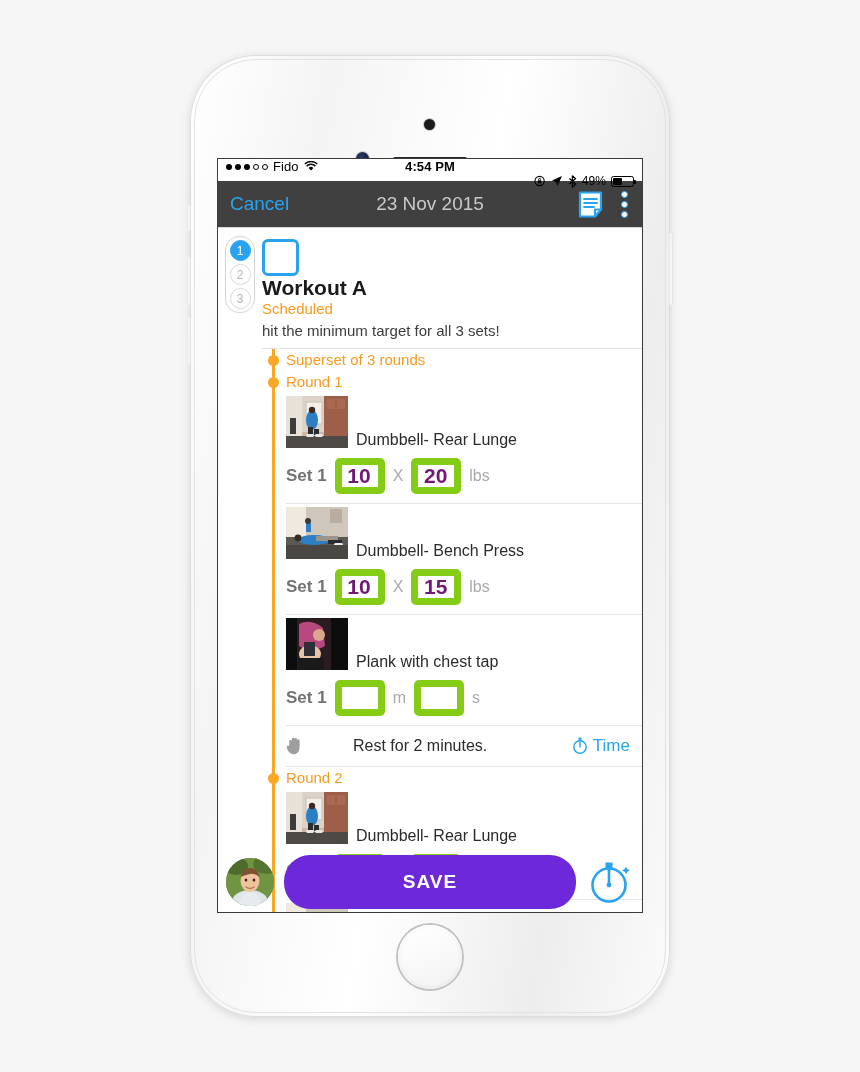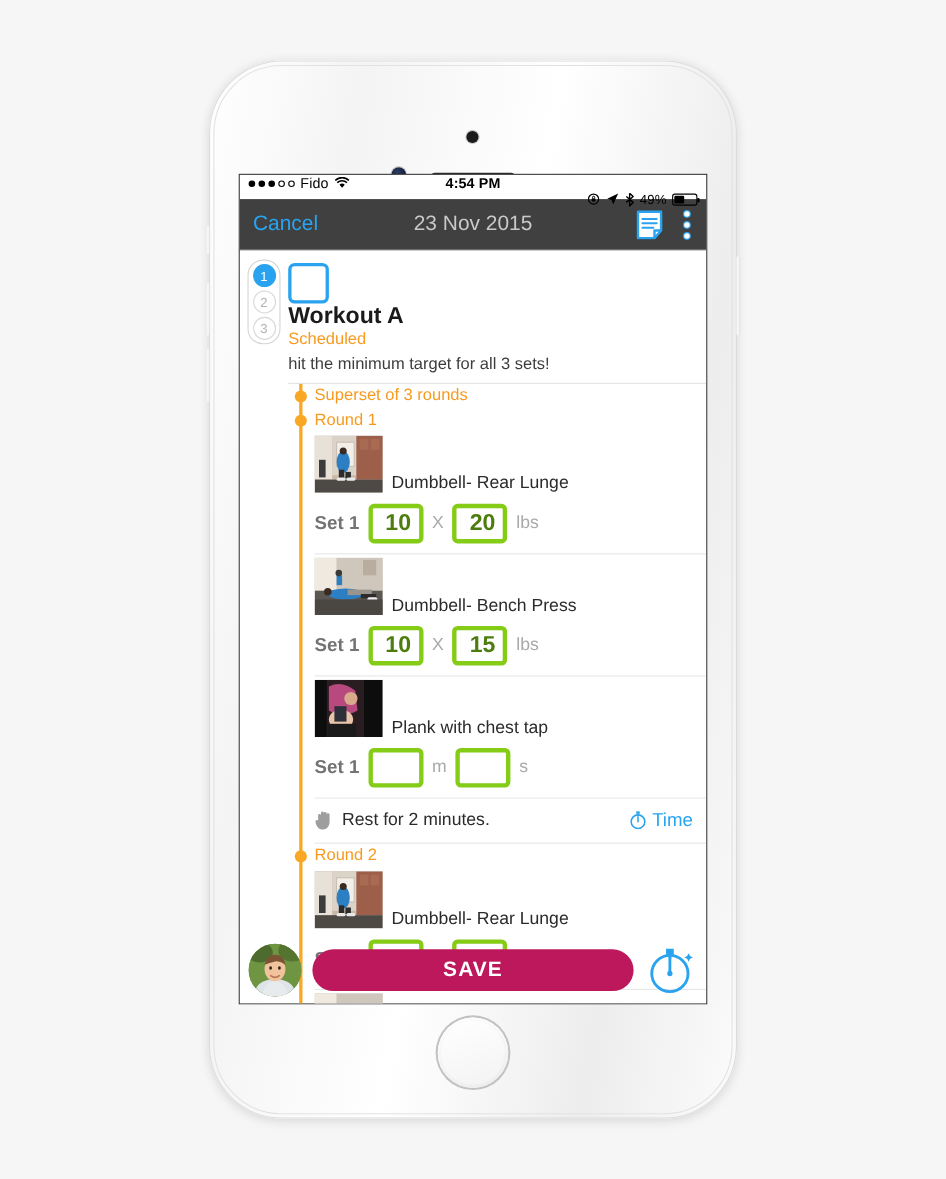--- a/index.html
+++ b/index.html
@@ -221,35 +221,35 @@
   }
   .ex-name { font-size: 16px; color: #2b2b2b; padding-top: 3px; margin-top: 32px; }
 
   .set-row {
     display: flex; align-items: center; gap: 8px;
     padding: 9px 0 9px 0;
   }
   .set-label { font-size: 17px; color: #737373; font-weight: bold; }
   .num-box {
     width: 50px; height: 36px;
-    border: 4px solid #84cc16; border-radius: 5px;
+    border: 7px solid #84cc16; border-radius: 5px;
     display: flex; align-items: center; justify-content: flex-end;
     padding-right: 7px; box-sizing: border-box;
-    font-size: 21px; font-weight: bold; color: #4d7c0f;
+    font-size: 21px; font-weight: bold; color: #701a75;
     background: #fff; cursor: text;
   }
   .num-box.empty { font-weight: normal; }
   .unit { font-size: 16px; color: #a9a9a9; }
   .sep-line { height: 1px; background: #e7e7e7; }
 
   .rest-row {
     display: flex; align-items: center; gap: 8px;
     padding: 10px 8px 10px 0;
   }
-  .rest-text { font-size: 16px; color: #2b2b2b; }
+  .rest-text { font-size: 16px; color: #2b2b2b; margin-left: 42px; }
   .time-btn {
     margin-left: auto; display: flex; align-items: center; gap: 5px;
     color: #29a3f0; font-size: 17px; cursor: pointer; padding-right: 4px;
   }
 
   
   .bottombar {
     position: absolute; left: 0; right: 0; bottom: 0;
     height: 62px;
     display: flex; align-items: center;
@@ -257,22 +257,22 @@
     z-index: 20;
     pointer-events: none;
   }
   .avatar {
     width: 48px; height: 48px; border-radius: 50%;
     flex: none; overflow: hidden; position: relative;
     background: #6a8c3f; pointer-events: auto; cursor: pointer;
   }
   .save-btn {
     flex: 1; margin: 0 10px;
-    height: 38px; border-radius: 26px;
-    background: #be185d;
+    height: 54px; border-radius: 26px;
+    background: #6d28d9;
     display: flex; align-items: center; justify-content: center;
     color: #fff; font-size: 19px; font-weight: bold; letter-spacing: 1px;
     cursor: pointer; pointer-events: auto;
   }
   .stopwatch-btn {
     width: 48px; height: 48px; flex: none;
     display: flex; align-items: center; justify-content: center;
     cursor: pointer; pointer-events: auto;
   }
 </style>

